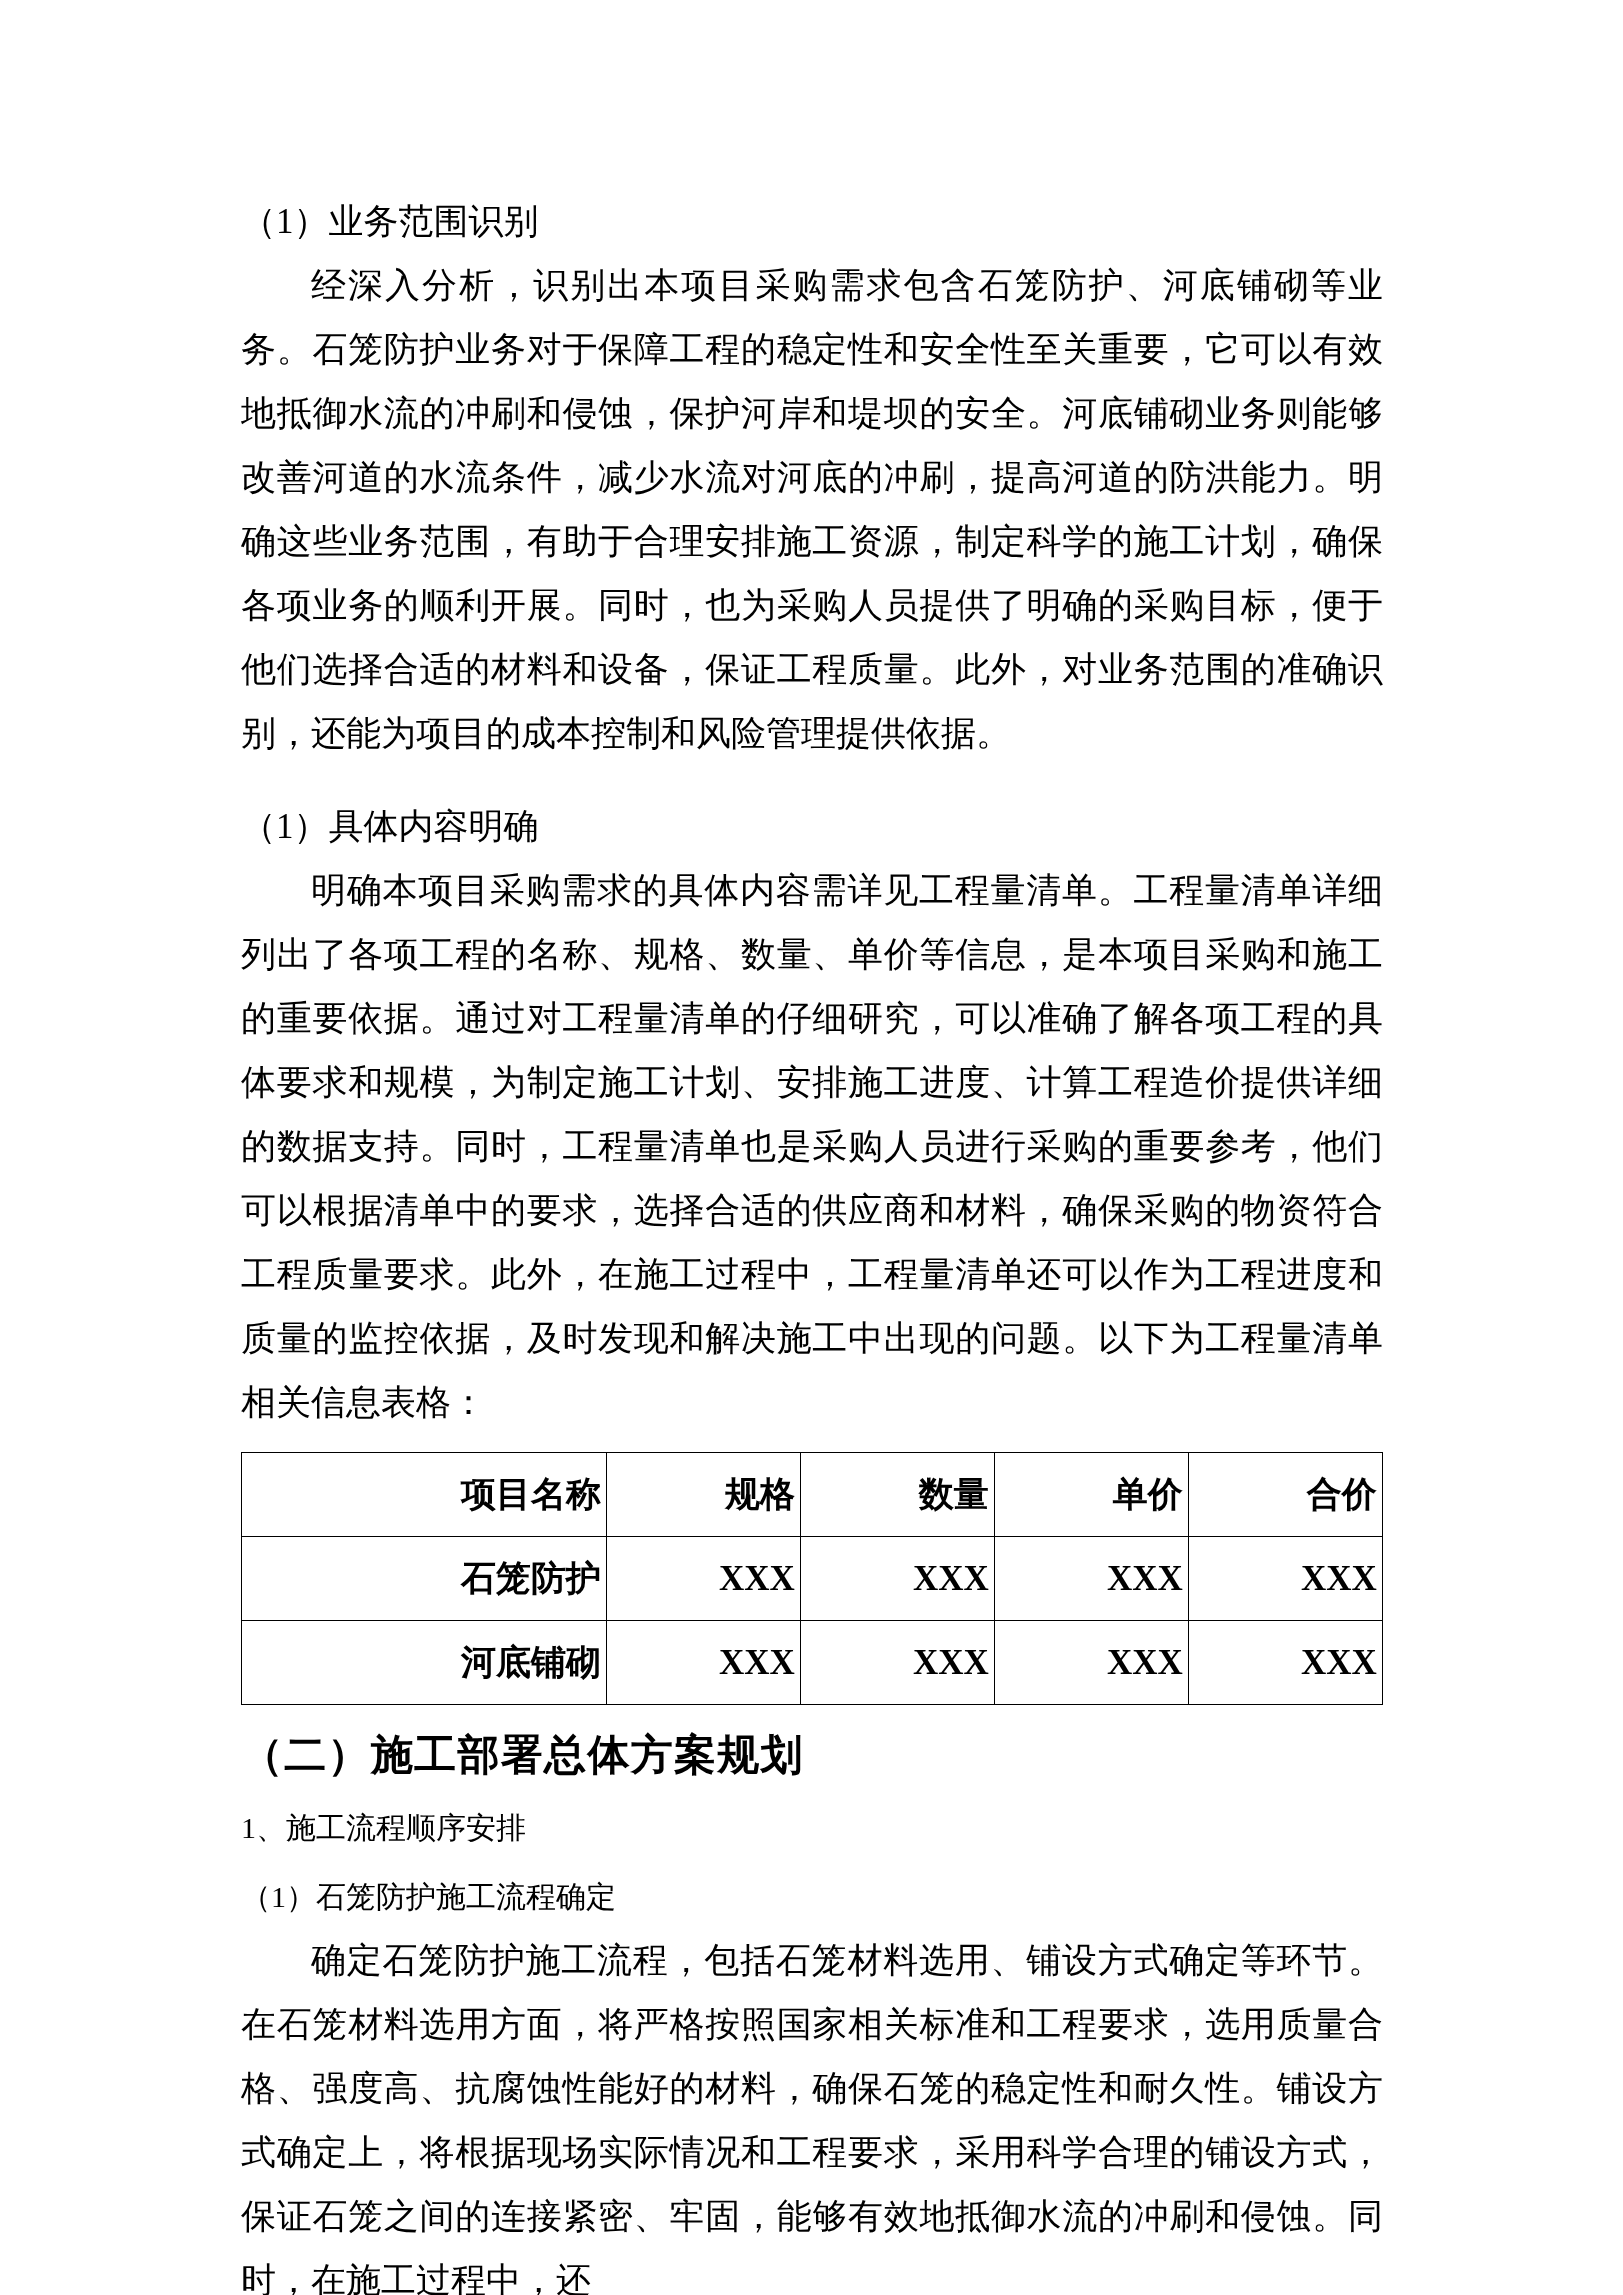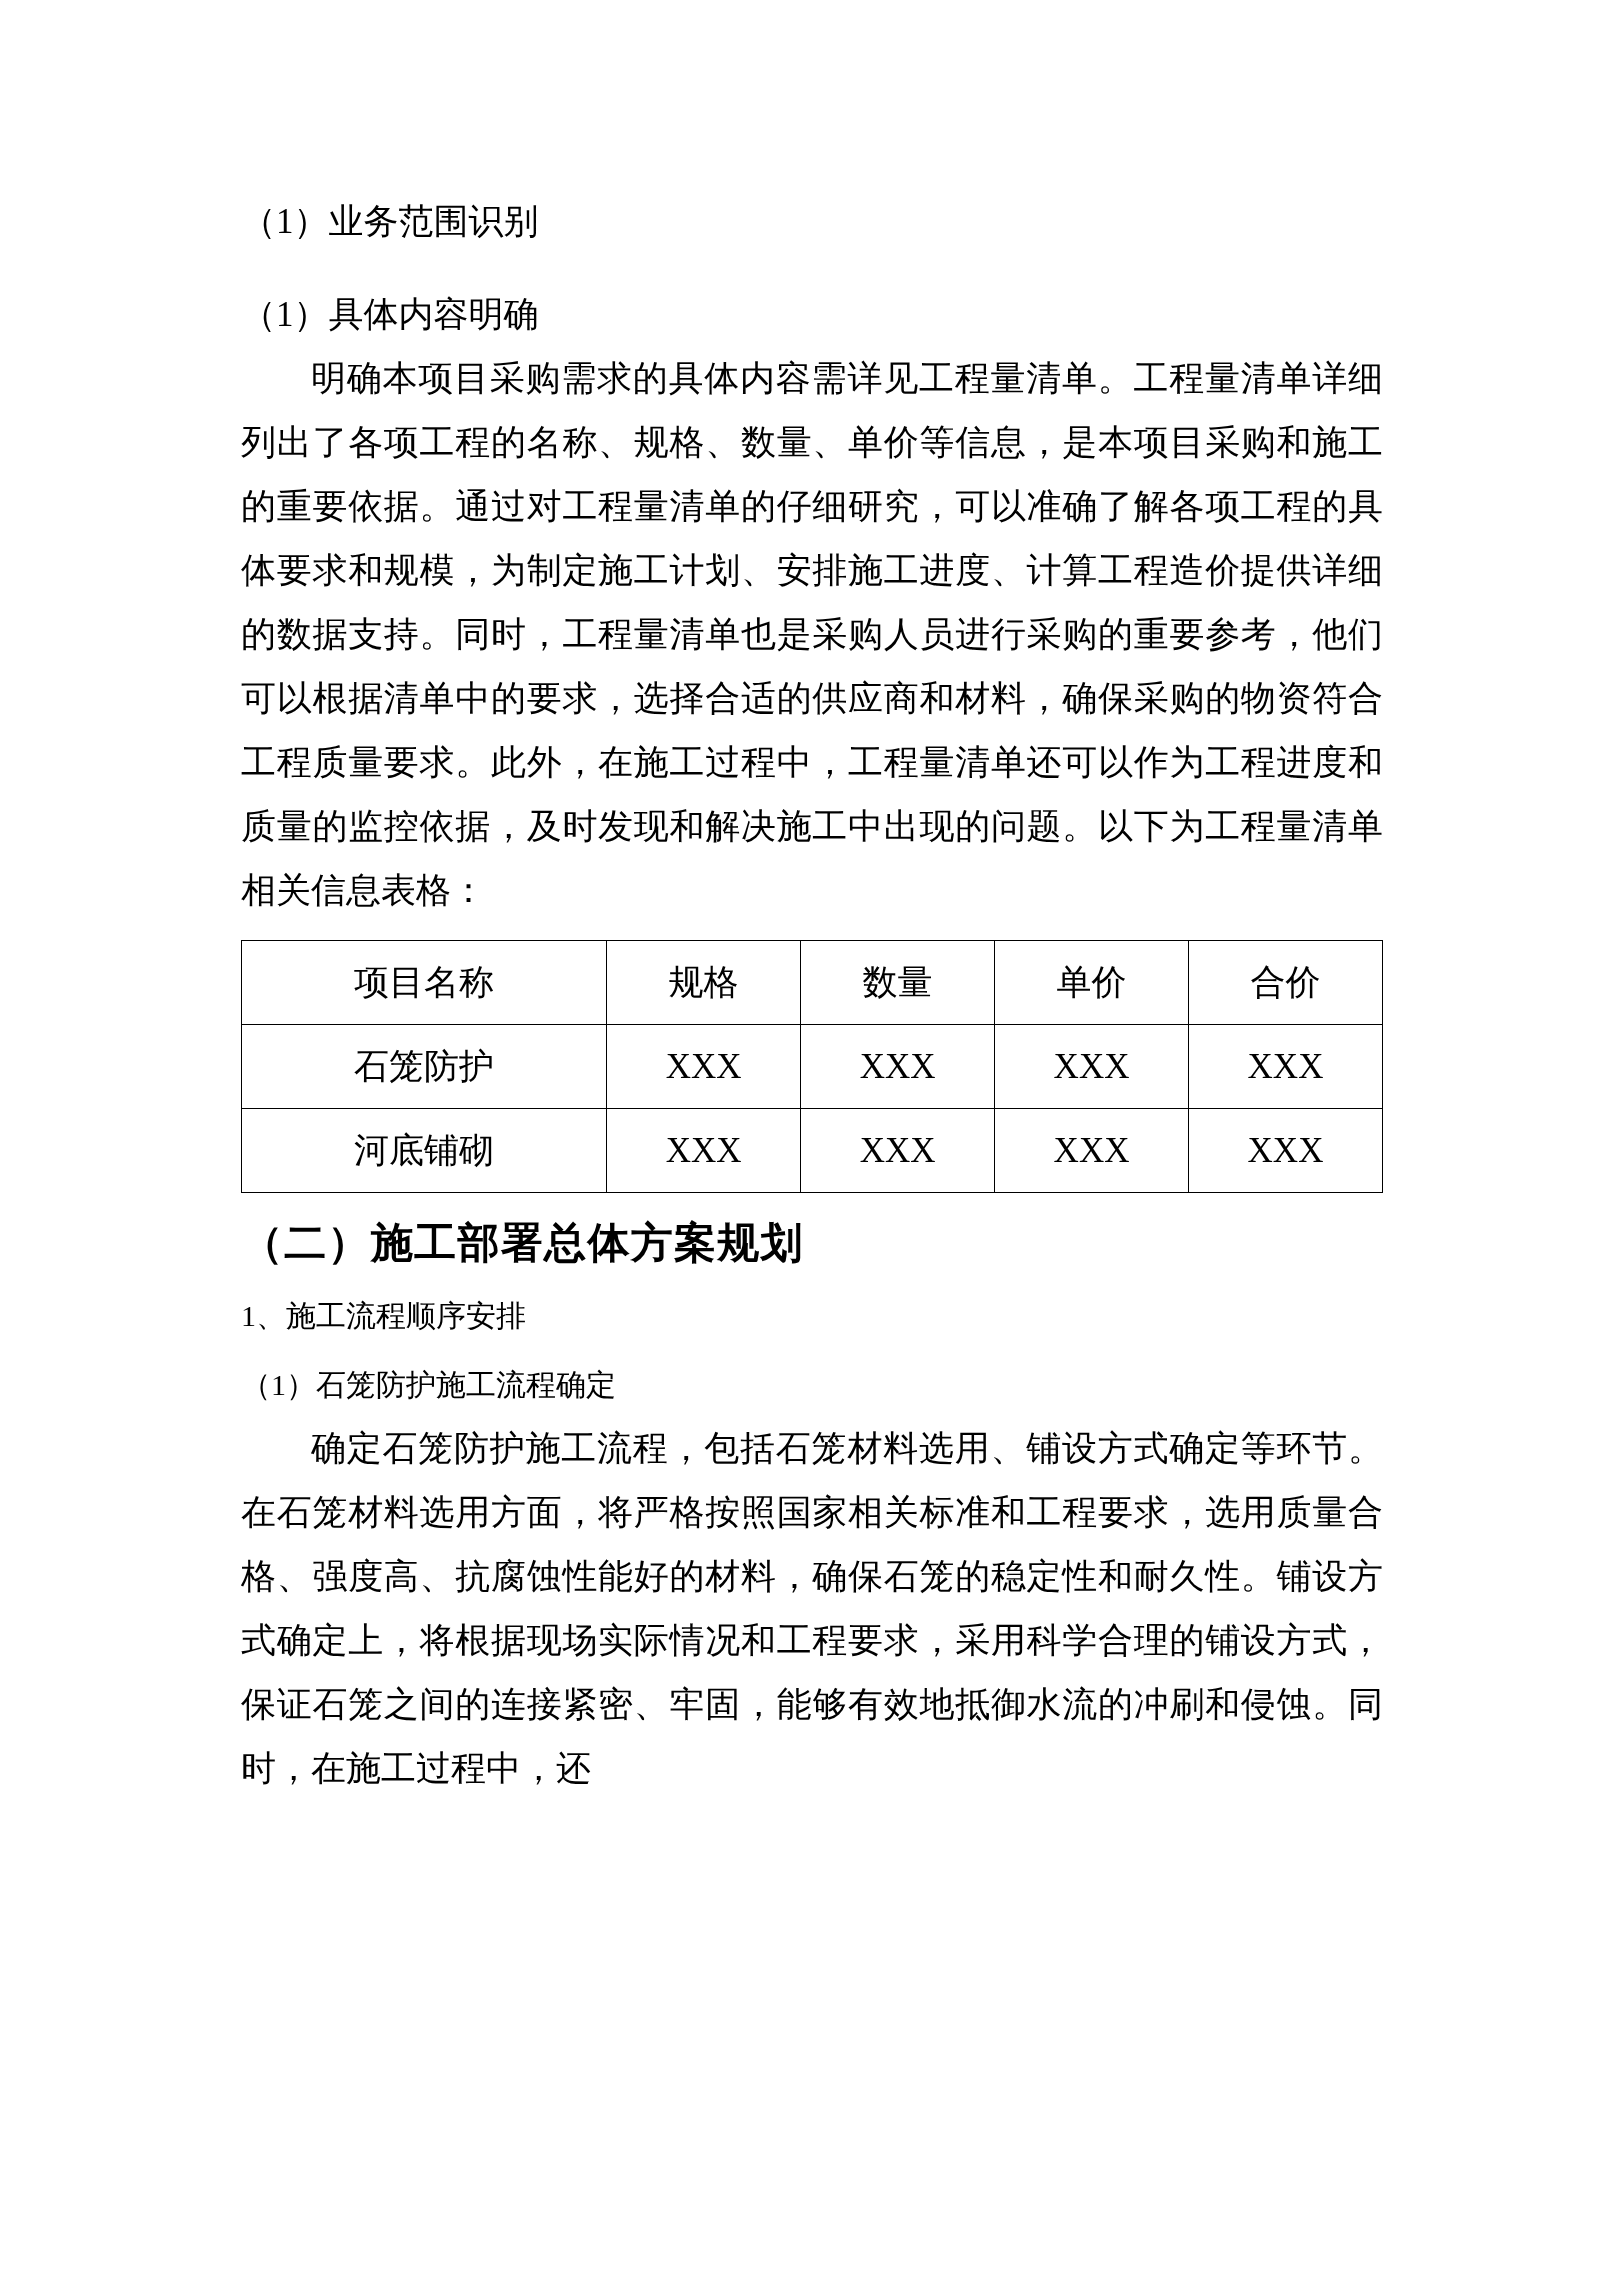--- a/index.html
+++ b/index.html
@@ -39,24 +39,24 @@
   }
   table.boq {
     width: 100%;
     border-collapse: collapse;
     margin-top: 17px;
     table-layout: fixed;
   }
   table.boq th, table.boq td {
     border: 1.3px solid #000000;
     height: 84px;
-    text-align: center;
+    text-align: right;
     vertical-align: middle;
     font-size: 35px;
-    font-weight: normal;
+    font-weight: bold;
     padding: 0 5.2px;
   }
   col.c-name { width: 32%; }
   col.c-eq   { width: 17%; }
   .h-major {
     font-family: Liberation Serif, serif;
     font-weight: bold;
     font-size: 42px;
     line-height: 72px;
     margin-top: 14.4px;
@@ -70,20 +70,21 @@
   }
 </style>
 </head>
 <body>
 
 <div class="page">
   <div class="content">
 
     <h3 class="h-num">（1）业务范围识别</h3>
 
+    <p class="para">经深入分析，识别出本项目采购需求包含石笼防护、河底铺砌等业务。石笼防护业务对于保障工程的稳定性和安全性至关重要，它可以有效地抵御水流的冲刷和侵蚀，保护河岸和堤坝的安全。河底铺砌业务则能够改善河道的水流条件，减少水流对河底的冲刷，提高河道的防洪能力。明确这些业务范围，有助于合理安排施工资源，制定科学的施工计划，确保各项业务的顺利开展。同时，也为采购人员提供了明确的采购目标，便于他们选择合适的材料和设备，保证工程质量。此外，对业务范围的准确识别，还能为项目的成本控制和风险管理提供依据。</p>
 
     <h3 class="h-num gap-top">（1）具体内容明确</h3>
 
     <p class="para">明确本项目采购需求的具体内容需详见工程量清单。工程量清单详细列出了各项工程的名称、规格、数量、单价等信息，是本项目采购和施工的重要依据。通过对工程量清单的仔细研究，可以准确了解各项工程的具体要求和规模，为制定施工计划、安排施工进度、计算工程造价提供详细的数据支持。同时，工程量清单也是采购人员进行采购的重要参考，他们可以根据清单中的要求，选择合适的供应商和材料，确保采购的物资符合工程质量要求。此外，在施工过程中，工程量清单还可以作为工程进度和质量的监控依据，及时发现和解决施工中出现的问题。以下为工程量清单相关信息表格：</p>
 
     <table class="boq">
       <colgroup>
         <col class="c-name">
         <col class="c-eq">
         <col class="c-eq">

